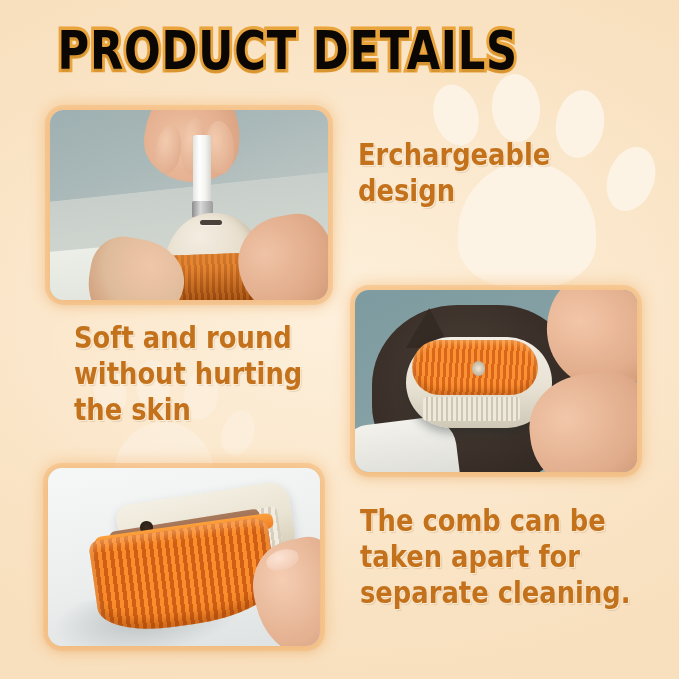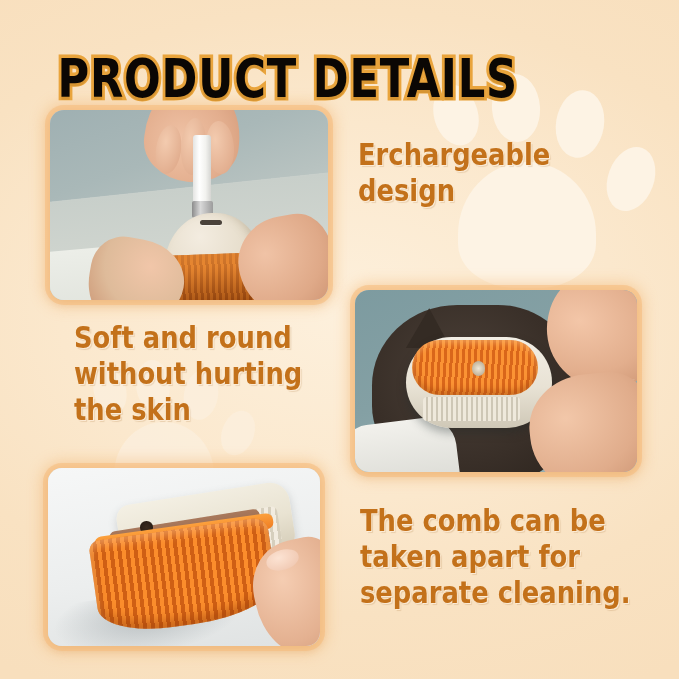--- a/index.html
+++ b/index.html
@@ -36,21 +36,20 @@
   .paw.soft .pad, .paw.soft .toe { background: #fcefdd; }
 
   
   .title-wrap {
     position: absolute;
     top: 22px;
     left: 0;
     width: 538px;
     text-align: center;
     z-index: 6;
-    margin-top: 28px;
   }
   .title {
     display: inline-block;
     font-family: "DejaVu Sans", sans-serif;
     font-weight: bold;
     font-size: 54px;
     line-height: 58px;
     letter-spacing: 1px;
     color: #0b0704;
     transform: scaleX(0.80);

